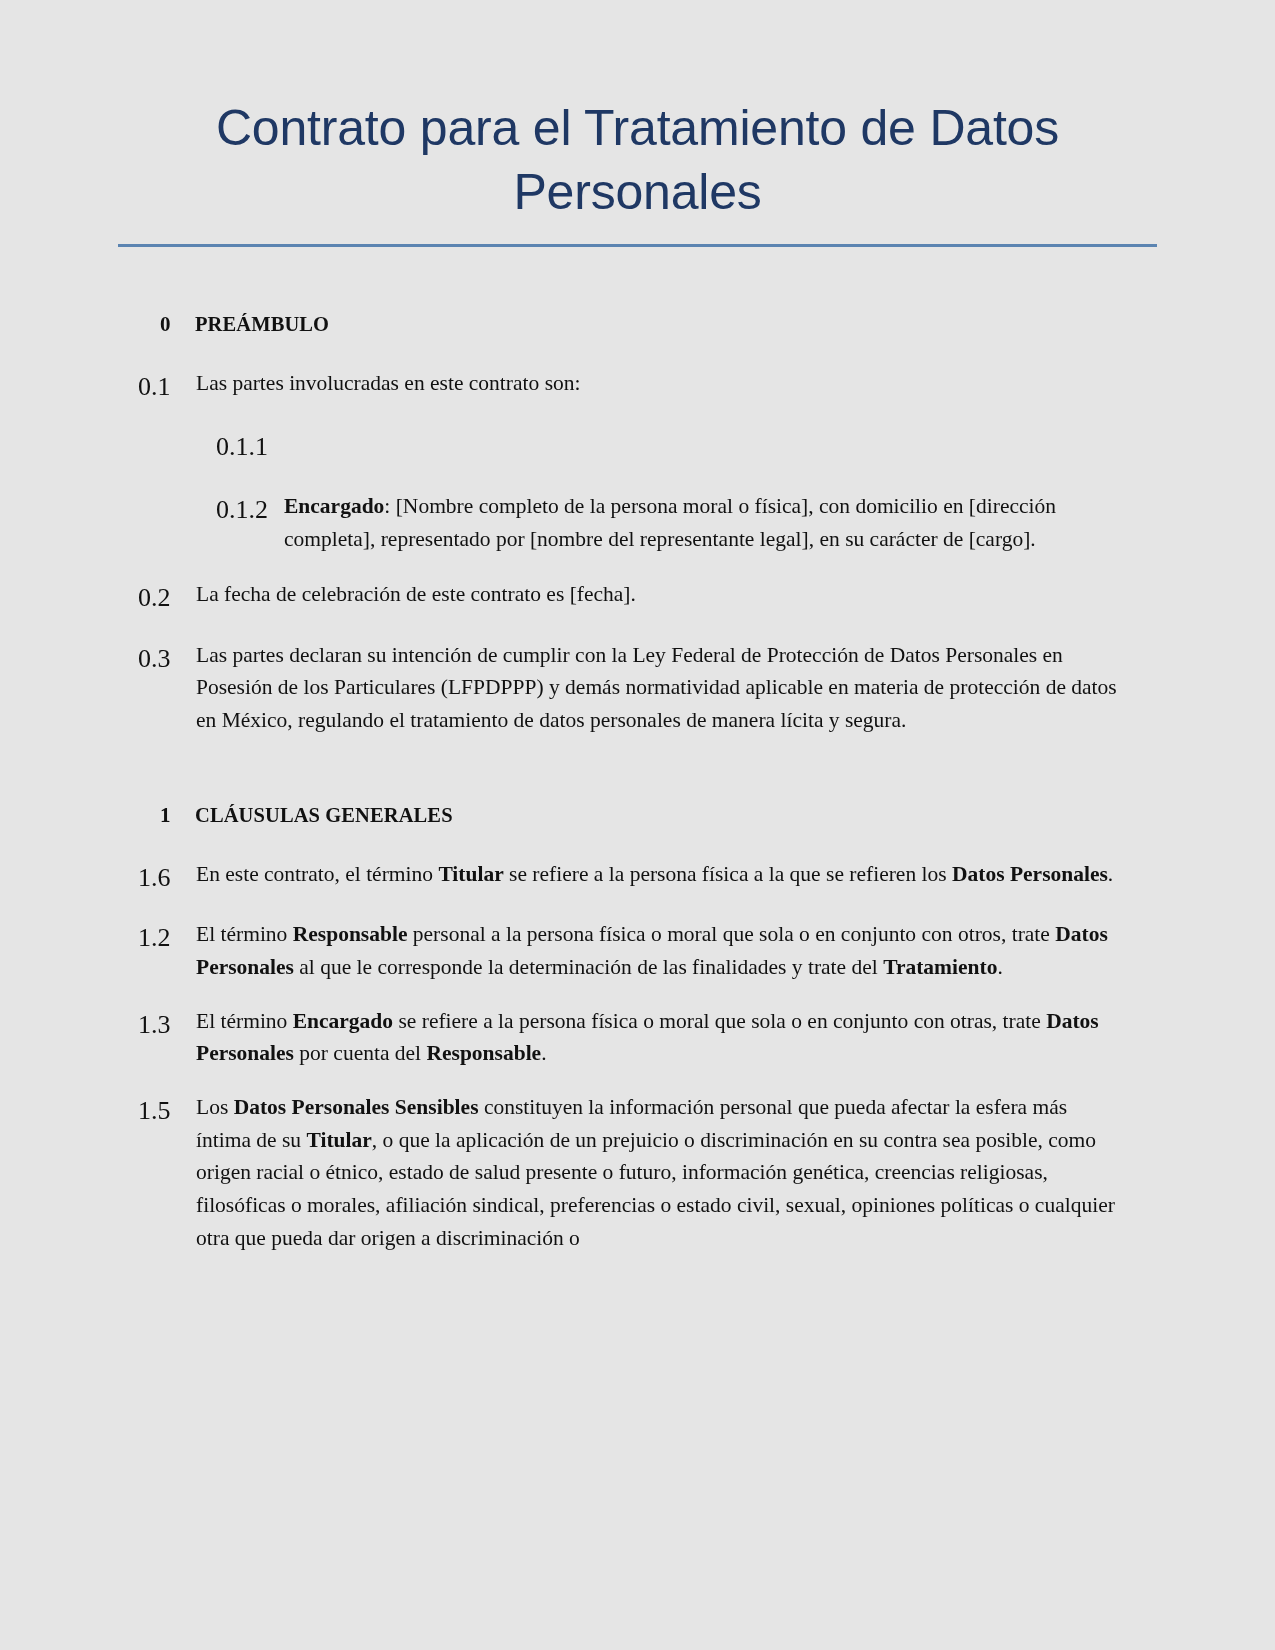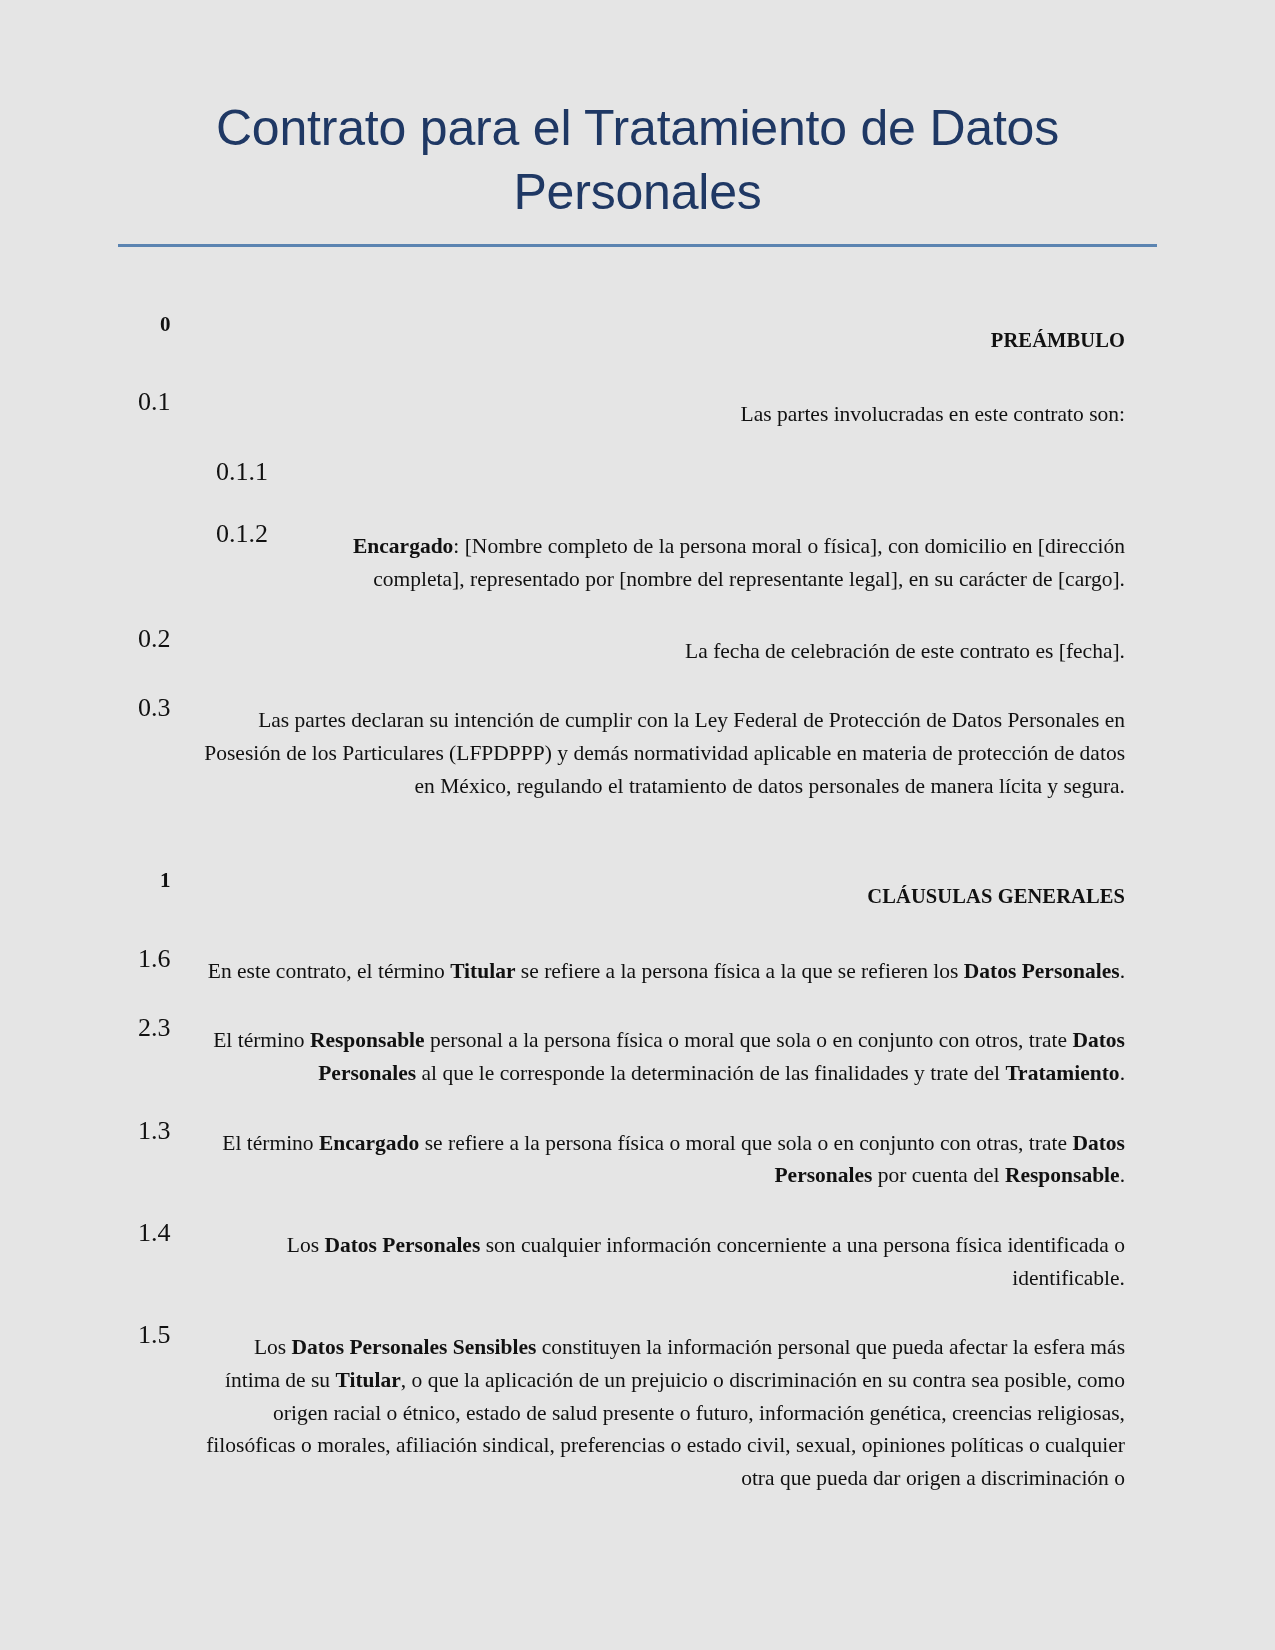--- a/index.html
+++ b/index.html
@@ -79,23 +79,22 @@
   .clause.level-1 .num {
     width: 58px;
   }
   .clause.level-2 .num {
     width: 68px;
   }
   .txt {
     flex: 1 1 auto;
     font-size: 21.5px;
     line-height: 1.52;
-    text-align: right;
+    text-align: left;
     color: #111111;
-    margin-top: 16px;
   }
   .clause.level-0 .txt {
     font-weight: bold;
     font-size: 20.5px;
     letter-spacing: 0.1px;
   }
   .txt b {
     font-weight: bold;
   }
   .gap-section {
@@ -140,30 +139,26 @@
       <div class="gap-section"></div>
       <div class="clause level-0">
         <div class="num">1</div>
         <div class="txt">CLÁUSULAS GENERALES</div>
       </div>
       <div class="clause level-1">
         <div class="num">1.6</div>
         <div class="txt"><span>En este contrato, el término </span><b>Titular</b><span> se refiere a la persona física a la que se refieren los </span><b>Datos Personales</b><span>.</span></div>
       </div>
       <div class="clause level-1">
-        <div class="num">2.3</div>
+        <div class="num">1.2</div>
         <div class="txt"><span>El término </span><b>Responsable</b><span> personal a la persona física o moral que sola o en conjunto con otros, trate </span><b>Datos Personales</b><span> al que le corresponde la determinación de las finalidades y trate del </span><b>Tratamiento</b><span>.</span></div>
       </div>
       <div class="clause level-1">
         <div class="num">1.3</div>
         <div class="txt"><span>El término </span><b>Encargado</b><span> se refiere a la persona física o moral que sola o en conjunto con otras, trate </span><b>Datos Personales</b><span> por cuenta del </span><b>Responsable</b><span>.</span></div>
-      </div>
-      <div class="clause level-1">
-        <div class="num">1.4</div>
-        <div class="txt"><span>Los </span><b>Datos Personales</b><span> son cualquier información concerniente a una persona física identificada o identificable.</span></div>
       </div>
       <div class="clause level-1">
         <div class="num">1.5</div>
         <div class="txt"><span>Los </span><b>Datos Personales Sensibles</b><span> constituyen la información personal que pueda afectar la esfera más íntima de su </span><b>Titular</b><span>, o que la aplicación de un prejuicio o discriminación en su contra sea posible, como origen racial o étnico, estado de salud presente o futuro, información genética, creencias religiosas, filosóficas o morales, afiliación sindical, preferencias o estado civil, sexual, opiniones políticas o cualquier otra que pueda dar origen a discriminación o</span></div>
       </div>
     </div>
 
 </div>
 
 </body></html>

